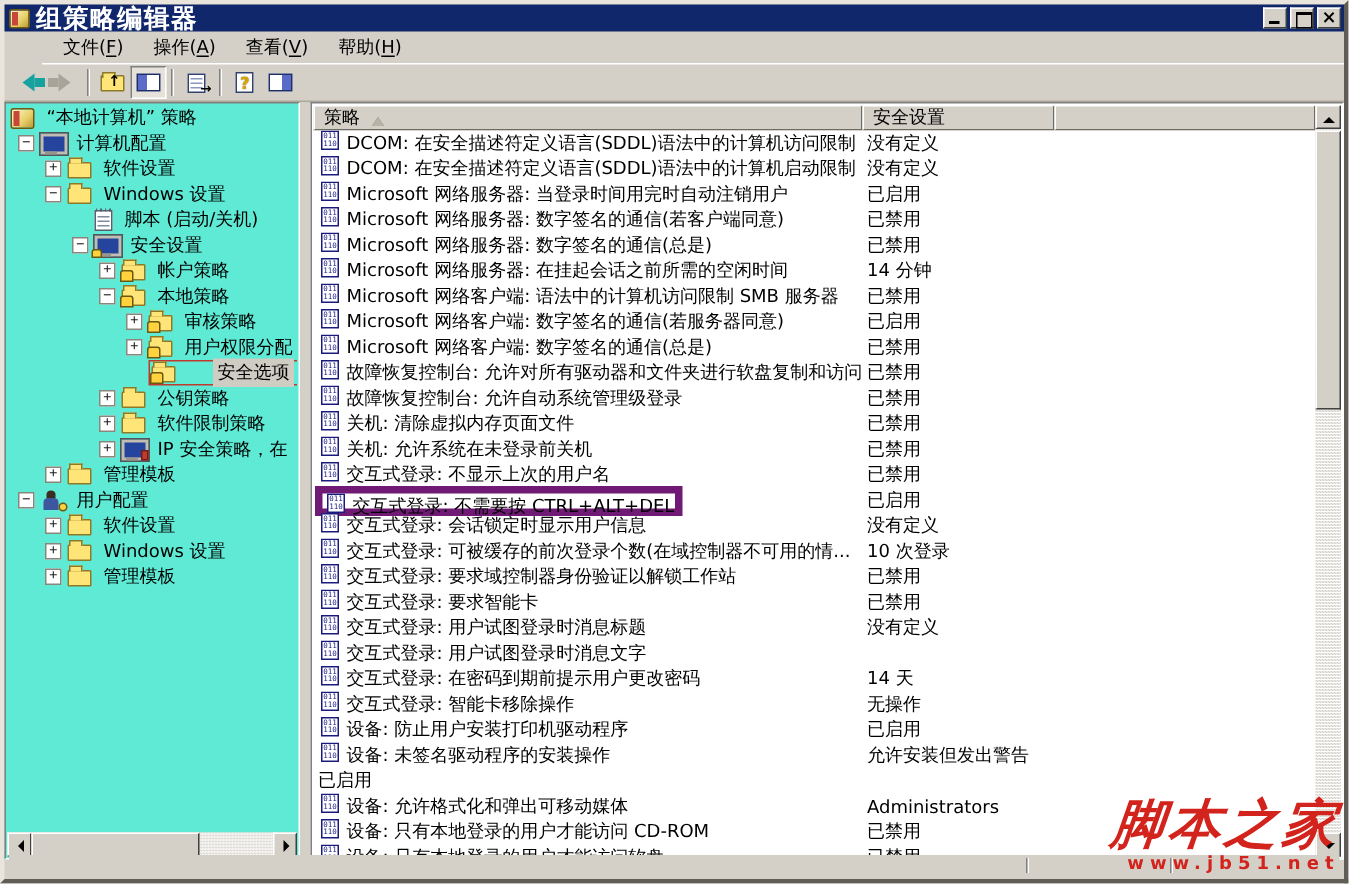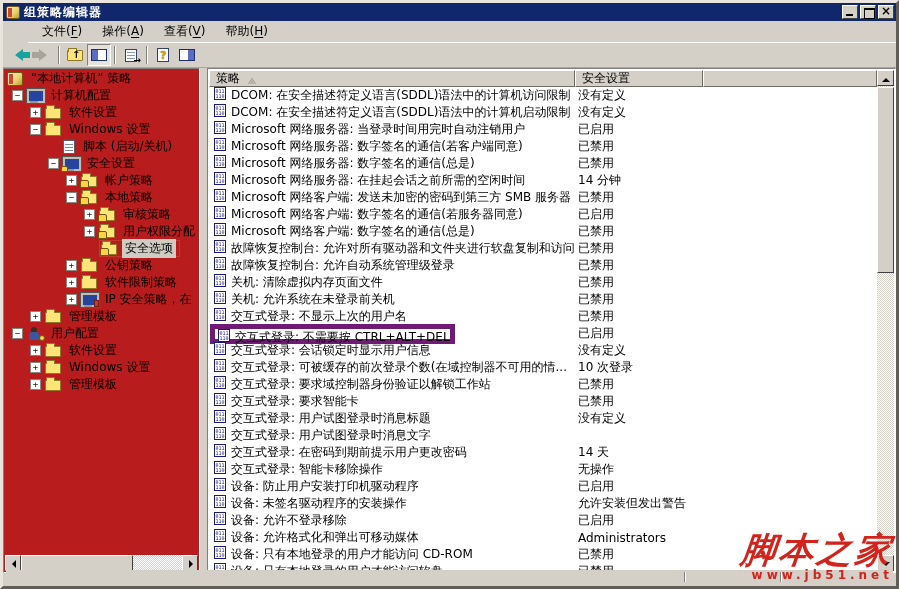--- a/index.html
+++ b/index.html
@@ -7,21 +7,21 @@
   body { font-family:"DejaVu Sans", sans-serif; font-size:12px; color:#000; background:#d4d0c8; }
 
   .window { position:relative; width:899px; height:589px; background:#d4d0c8;
     border:3px solid; border-color:#e9e5dd #5f5d56 #5f5d56 #e9e5dd; }
 
   
   .titlebar { height:18px; background:#10286b; display:flex; align-items:center; padding:0 2px; }
   .title-icon { width:14px; height:13px; margin:0 4px 0 1px; background:linear-gradient(135deg,#fdf6c9 0%,#e8cf6a 60%,#b99b33 100%);
     border:1px solid #6d5a14; border-radius:2px; position:relative; flex:0 0 auto; }
   .title-icon::after { content:""; position:absolute; left:1px; top:1px; width:4px; height:9px; background:#c8463a; }
-  .title-text { color:#fff; font-weight:bold; font-size:12px; letter-spacing:1px; flex:1 1 auto; white-space:nowrap; }
+  .title-text { color:#fff; font-weight:bold; font-size:17px; letter-spacing:1px; flex:1 1 auto; white-space:nowrap; }
   .winbtns { display:flex; gap:2px; }
   .winbtn { width:16px; height:14px; background:#d4d0c8; border:1px solid; border-color:#fff #404040 #404040 #fff;
     position:relative; font-size:10px; line-height:11px; text-align:center; font-weight:bold; }
   .btn-min::after { content:""; position:absolute; left:3px; bottom:2px; width:7px; height:2px; background:#000; }
   .btn-max::after { content:""; position:absolute; left:3px; top:2px; width:9px; height:8px; border:1px solid #000; border-top-width:2px; }
   .btn-close::after { content:"×"; font-size:12px; }
 
   
   .menubar { height:22px; display:flex; align-items:center; padding-left:4px; border-bottom:1px solid #fff;margin-left:25px; }
   .menu-item { padding:2px 10px; white-space:nowrap; }
@@ -44,21 +44,21 @@
   .ico-show-console-tree::before { content:""; position:absolute; left:0; top:0; width:6px; height:10px; background:#5a6cc8; }
   .ico-show-action-pane::before { content:""; position:absolute; right:0; top:0; width:6px; height:10px; background:#5a6cc8; }
   .ico-export-list { width:12px; height:13px; background:#fff; border:1px solid #33416e; }
   .ico-export-list::before { content:""; position:absolute; left:1px; top:2px; width:8px; height:1px; background:#8899bb; box-shadow:0 3px 0 #8899bb, 0 6px 0 #8899bb; }
   .ico-export-list::after { content:"→"; position:absolute; right:-5px; bottom:-4px; font-size:9px; font-weight:bold; color:#000; }
   .ico-help { width:12px; height:14px; background:#fff; border:1px solid #33416e; }
   .ico-help::after { content:"?"; position:absolute; left:2px; top:0px; font-size:11px; font-weight:bold; color:#d8a500; text-shadow:0 0 1px #5a4a00; }
 
   
   .main { position:absolute; left:0; top:65px; right:0; bottom:13px; display:flex; }
-  .tree-panel { width:197px; background:#b91c1c; border:1px solid; border-color:#808080 #fff #fff #808080; position:relative; overflow:hidden; }
+  .tree-panel { width:197px; background:#5eead4; border:1px solid; border-color:#808080 #fff #fff #808080; position:relative; overflow:hidden; }
   .splitter { width:7px; background:#d4d0c8; }
   .list-panel { flex:1; background:#fff; border:1px solid; border-color:#808080 #fff #fff #808080; position:relative; overflow:hidden; }
 
   
   .tree-body { position:absolute; inset:1px 1px 17px 1px; overflow:hidden; }
   .tree-row { height:17px; display:flex; align-items:center; white-space:nowrap; }
   .expander { width:11px; height:11px; flex:0 0 auto; border:1px solid #8a867c; background:#fff; color:#222;
     font-family:"DejaVu Sans Mono", monospace; font-size:9px; line-height:9px; text-align:center; margin-right:4px; }
   .exp-space { width:15px; flex:0 0 auto; }
   .ticon { width:16px; height:13px; flex:0 0 auto; position:relative; margin-right:5px; }
@@ -73,21 +73,21 @@
   .ticon-console { background:linear-gradient(135deg,#fdf6c9 0%,#e8cf6a 60%,#b99b33 100%); border:1px solid #6d5a14; border-radius:2px; height:14px; }
   .ticon-console::after { content:""; position:absolute; left:1px; top:1px; width:4px; height:10px; background:#c8463a; }
   .ticon-script { width:12px; background:#fff; border:1px solid #56606e; height:14px; }
   .ticon-script::before { content:""; position:absolute; left:1px; top:3px; width:8px; height:1px; background:#7d8ca0; box-shadow:0 3px 0 #7d8ca0, 0 6px 0 #7d8ca0; }
   .ticon-script::after { content:""; position:absolute; left:0; top:-2px; width:10px; height:2px; background:repeating-linear-gradient(90deg,#56606e 0 1px,transparent 1px 3px); }
   .ticon-user::before { content:""; position:absolute; left:4px; top:0; width:6px; height:5px; background:#3a2e20; border-radius:50% 50% 0 0; }
   .ticon-user::after { content:""; position:absolute; left:2px; top:5px; width:10px; height:8px; background:#3c56a0; border-radius:3px 3px 0 0; }
   .ticon-user .ov { position:absolute; right:-2px; bottom:-1px; width:6px; height:6px; background:#ffd23e; border:1px solid #6a5810; border-radius:50%; z-index:1; }
   .tlabel { padding:1px 3px; white-space:nowrap; }
   .tlabel.selected { background:#cfccc3; }
-  .redbox { display:inline-flex; align-items:center; border:1px solid #c0392f; padding:0 3px 0 1px; height:17px; }
+  .redbox { display:inline-flex; align-items:center; border:1px solid #c0392f; padding:0 3px 0 1px; height:17px;gap:20px; }
 
   
   .hscroll { position:absolute; left:1px; right:1px; bottom:1px; height:16px; background:#ece9e2;
     background-image:conic-gradient(#d4d0c8 25%, #fff 0 50%, #d4d0c8 0 75%, #fff 0); background-size:2px 2px; }
   .sb-btn { position:absolute; width:16px; height:16px; background:#d4d0c8; border:1px solid; border-color:#fff #404040 #404040 #fff; }
   .sb-btn .tri { position:absolute; left:4px; top:5px; width:0; height:0; border:4px solid transparent; }
   .hs-left { left:0; } .hs-left .tri { border-right-color:#000; left:2px; top:4px; }
   .hs-right { right:0; } .hs-right .tri { border-left-color:#000; left:6px; top:4px; }
   .hs-thumb { position:absolute; left:16px; width:112px; top:0; height:16px; background:#d4d0c8; border:1px solid; border-color:#fff #404040 #404040 #fff; }
 
@@ -354,21 +354,21 @@
                 <span class="picon"></span>
                 <span>Microsoft 网络服务器: 在挂起会话之前所需的空闲时间</span>
               </span>
             </div>
             <div class="c-setting">14 分钟</div>
           </div>
           <div class="lrow">
             <div class="c-policy">
               <span class="prow-inner">
                 <span class="picon"></span>
-                <span>Microsoft 网络客户端: 发送未加密的密码到第三方 SMB 服务器</span>
+                <span>Microsoft 网络客户端: 语法中的计算机访问限制 SMB 服务器</span>
               </span>
             </div>
             <div class="c-setting">已禁用</div>
           </div>
           <div class="lrow">
             <div class="c-policy">
               <span class="prow-inner">
                 <span class="picon"></span>
                 <span>Microsoft 网络客户端: 数字签名的通信(若服务器同意)</span>
               </span>
@@ -522,26 +522,20 @@
           <div class="lrow">
             <div class="c-policy">
               <span class="prow-inner">
                 <span class="picon"></span>
                 <span>设备: 未签名驱动程序的安装操作</span>
               </span>
             </div>
             <div class="c-setting">允许安装但发出警告</div>
           </div>
           <div class="lrow">
-            <div class="c-policy">
-              <span class="prow-inner">
-                <span class="picon"></span>
-                <span>设备: 允许不登录移除</span>
-              </span>
-            </div>
             <div class="c-setting">已启用</div>
           </div>
           <div class="lrow">
             <div class="c-policy">
               <span class="prow-inner">
                 <span class="picon"></span>
                 <span>设备: 允许格式化和弹出可移动媒体</span>
               </span>
             </div>
             <div class="c-setting">Administrators</div>

